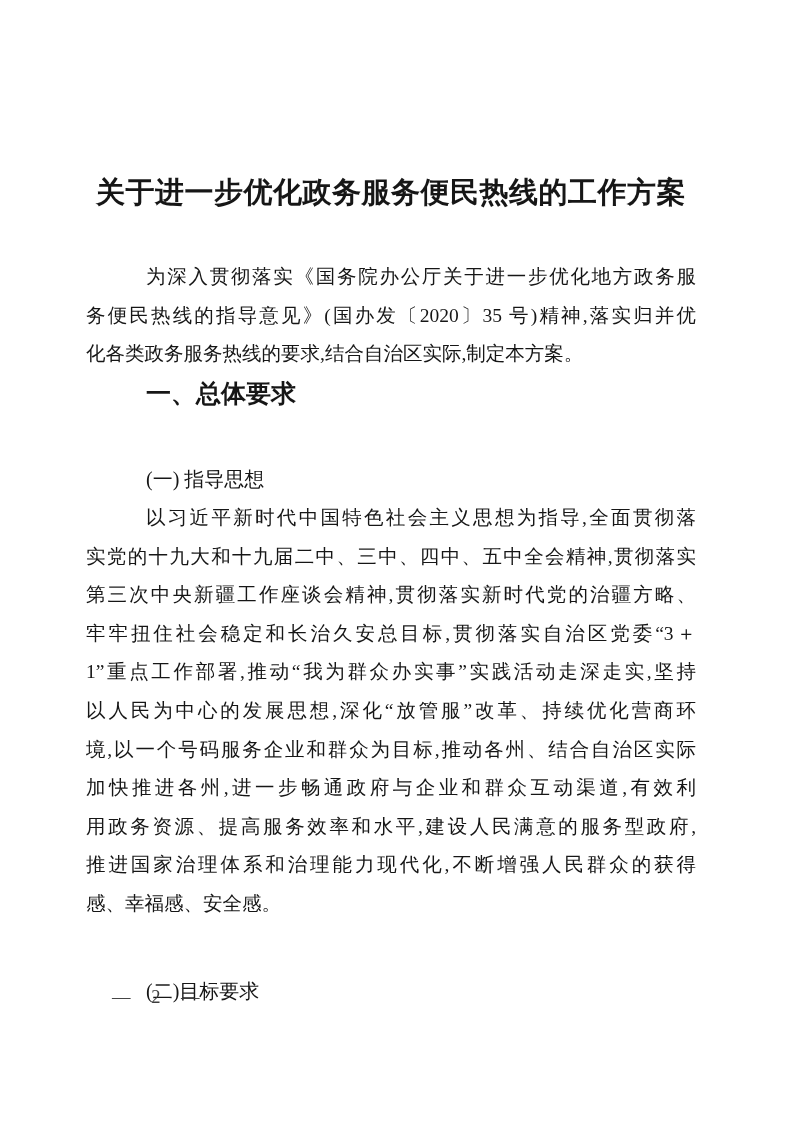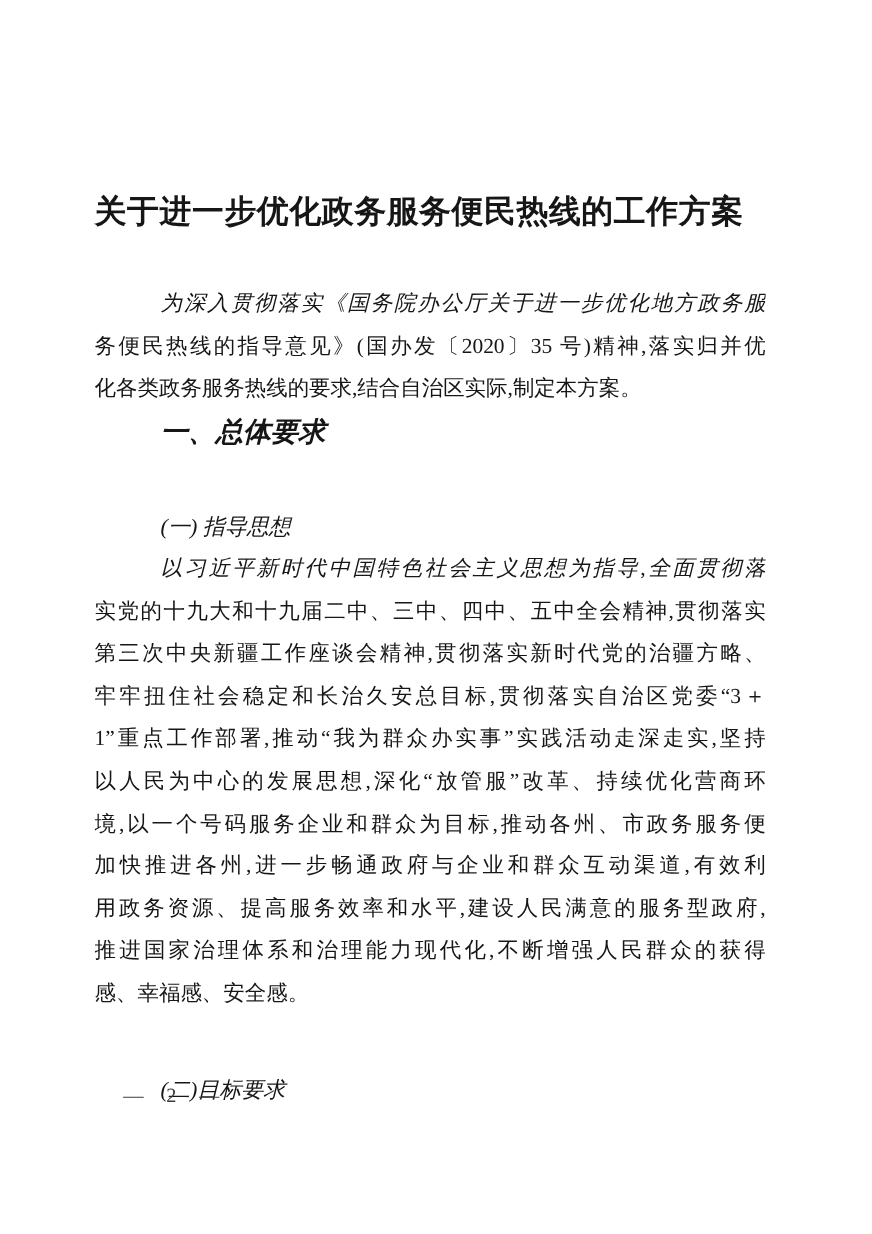--- a/index.html
+++ b/index.html
@@ -11,21 +11,21 @@
     background: var(--page-bg, #ffffff);
     overflow: hidden;
     font-family: "Liberation Serif", "DejaVu Serif", serif;
     color: var(--ink, #161616);
   }
   .doc-title {
     position: absolute;
     top: 173px;
     left: 86px;
     width: 610px;
-    text-align: left;
+    text-align: center;
     font-size: 29px;
     font-weight: 700;
     letter-spacing: 0.5px;
     white-space: nowrap;
   }
   .doc-body {
     position: absolute;
     top: 258px;
     left: 86px;
     width: 610px;
@@ -34,21 +34,21 @@
   }
   .block { margin: 0; padding: 0; }
   .line {
     white-space: nowrap;
     overflow: hidden;
     text-align: justify;
     text-align-last: justify;
     text-justify: inter-character;
     height: 38.6px;
   }
-  .line.indent { text-indent: 60px; font-style: italic; }
+  .line.indent { text-indent: 60px; }
   .line.para-end { text-align-last: left; }
   .heading1 .line {
     font-family: "Liberation Sans", "DejaVu Sans", sans-serif;
     font-weight: 700;
     font-size: 25px;
     text-align-last: left;
   }
   .heading2 .line {
     font-weight: 400;
     font-size: 20px;
@@ -85,21 +85,21 @@
       <div class="block heading2">
         <div class="line indent para-end">(一) 指导思想</div>
       </div>
       <div class="block paragraph">
         <div class="line indent">以习近平新时代中国特色社会主义思想为指导,全面贯彻落</div>
         <div class="line">实党的十九大和十九届二中、三中、四中、五中全会精神,贯彻落实</div>
         <div class="line">第三次中央新疆工作座谈会精神,贯彻落实新时代党的治疆方略、</div>
         <div class="line">牢牢扭住社会稳定和长治久安总目标,贯彻落实自治区党委“3＋</div>
         <div class="line">1”重点工作部署,推动“我为群众办实事”实践活动走深走实,坚持</div>
         <div class="line">以人民为中心的发展思想,深化“放管服”改革、持续优化营商环</div>
-        <div class="line">境,以一个号码服务企业和群众为目标,推动各州、市政务服务便</div>
+        <div class="line">境,以一个号码服务企业和群众为目标,推动各州、结合自治区实际</div>
         <div class="line">加快推进各州,进一步畅通政府与企业和群众互动渠道,有效利</div>
         <div class="line">用政务资源、提高服务效率和水平,建设人民满意的服务型政府,</div>
         <div class="line">推进国家治理体系和治理能力现代化,不断增强人民群众的获得</div>
         <div class="line para-end">感、幸福感、安全感。</div>
       </div>
       <div class="block heading2">
         <div class="line indent para-end">(二)目标要求</div>
       </div>
     </div>
 

